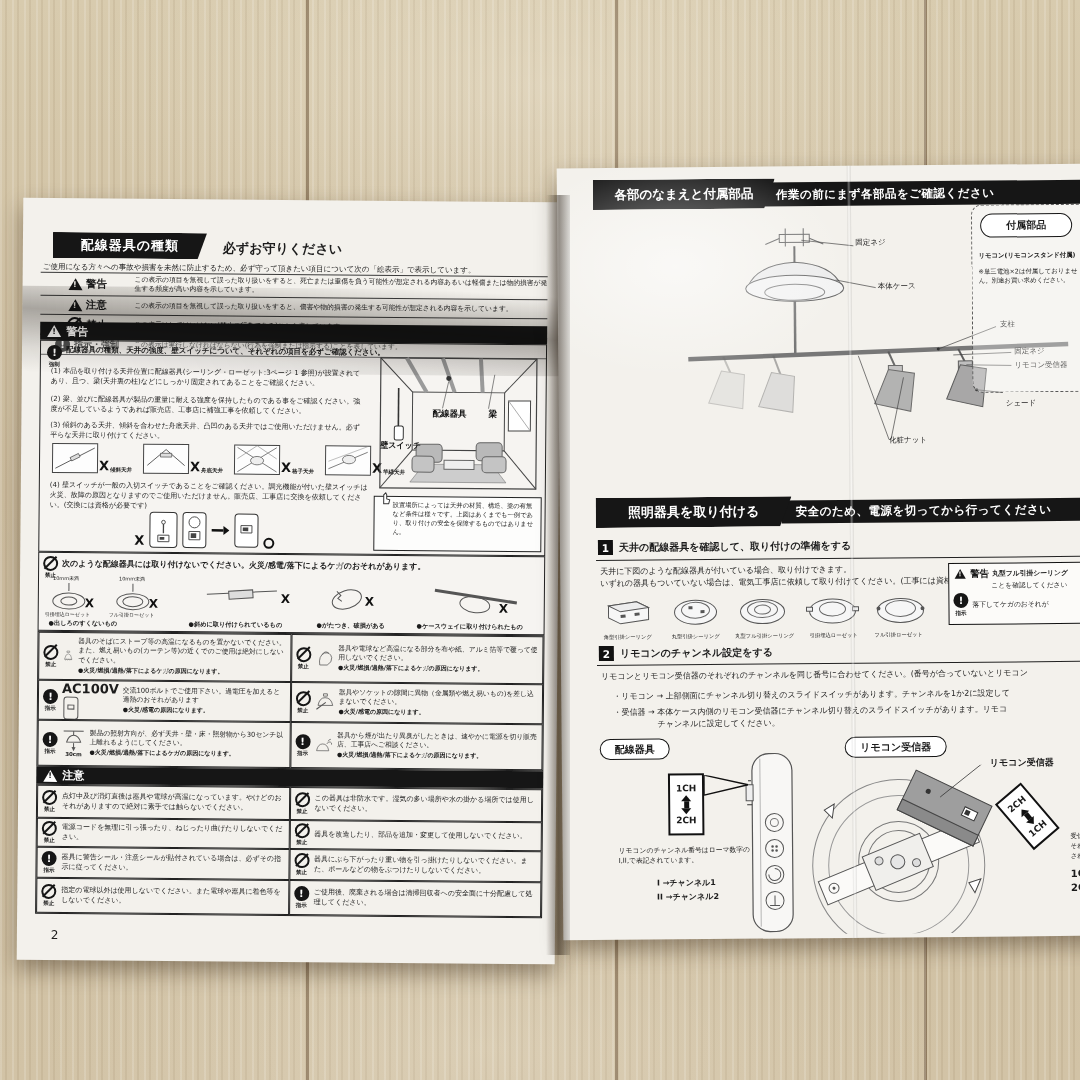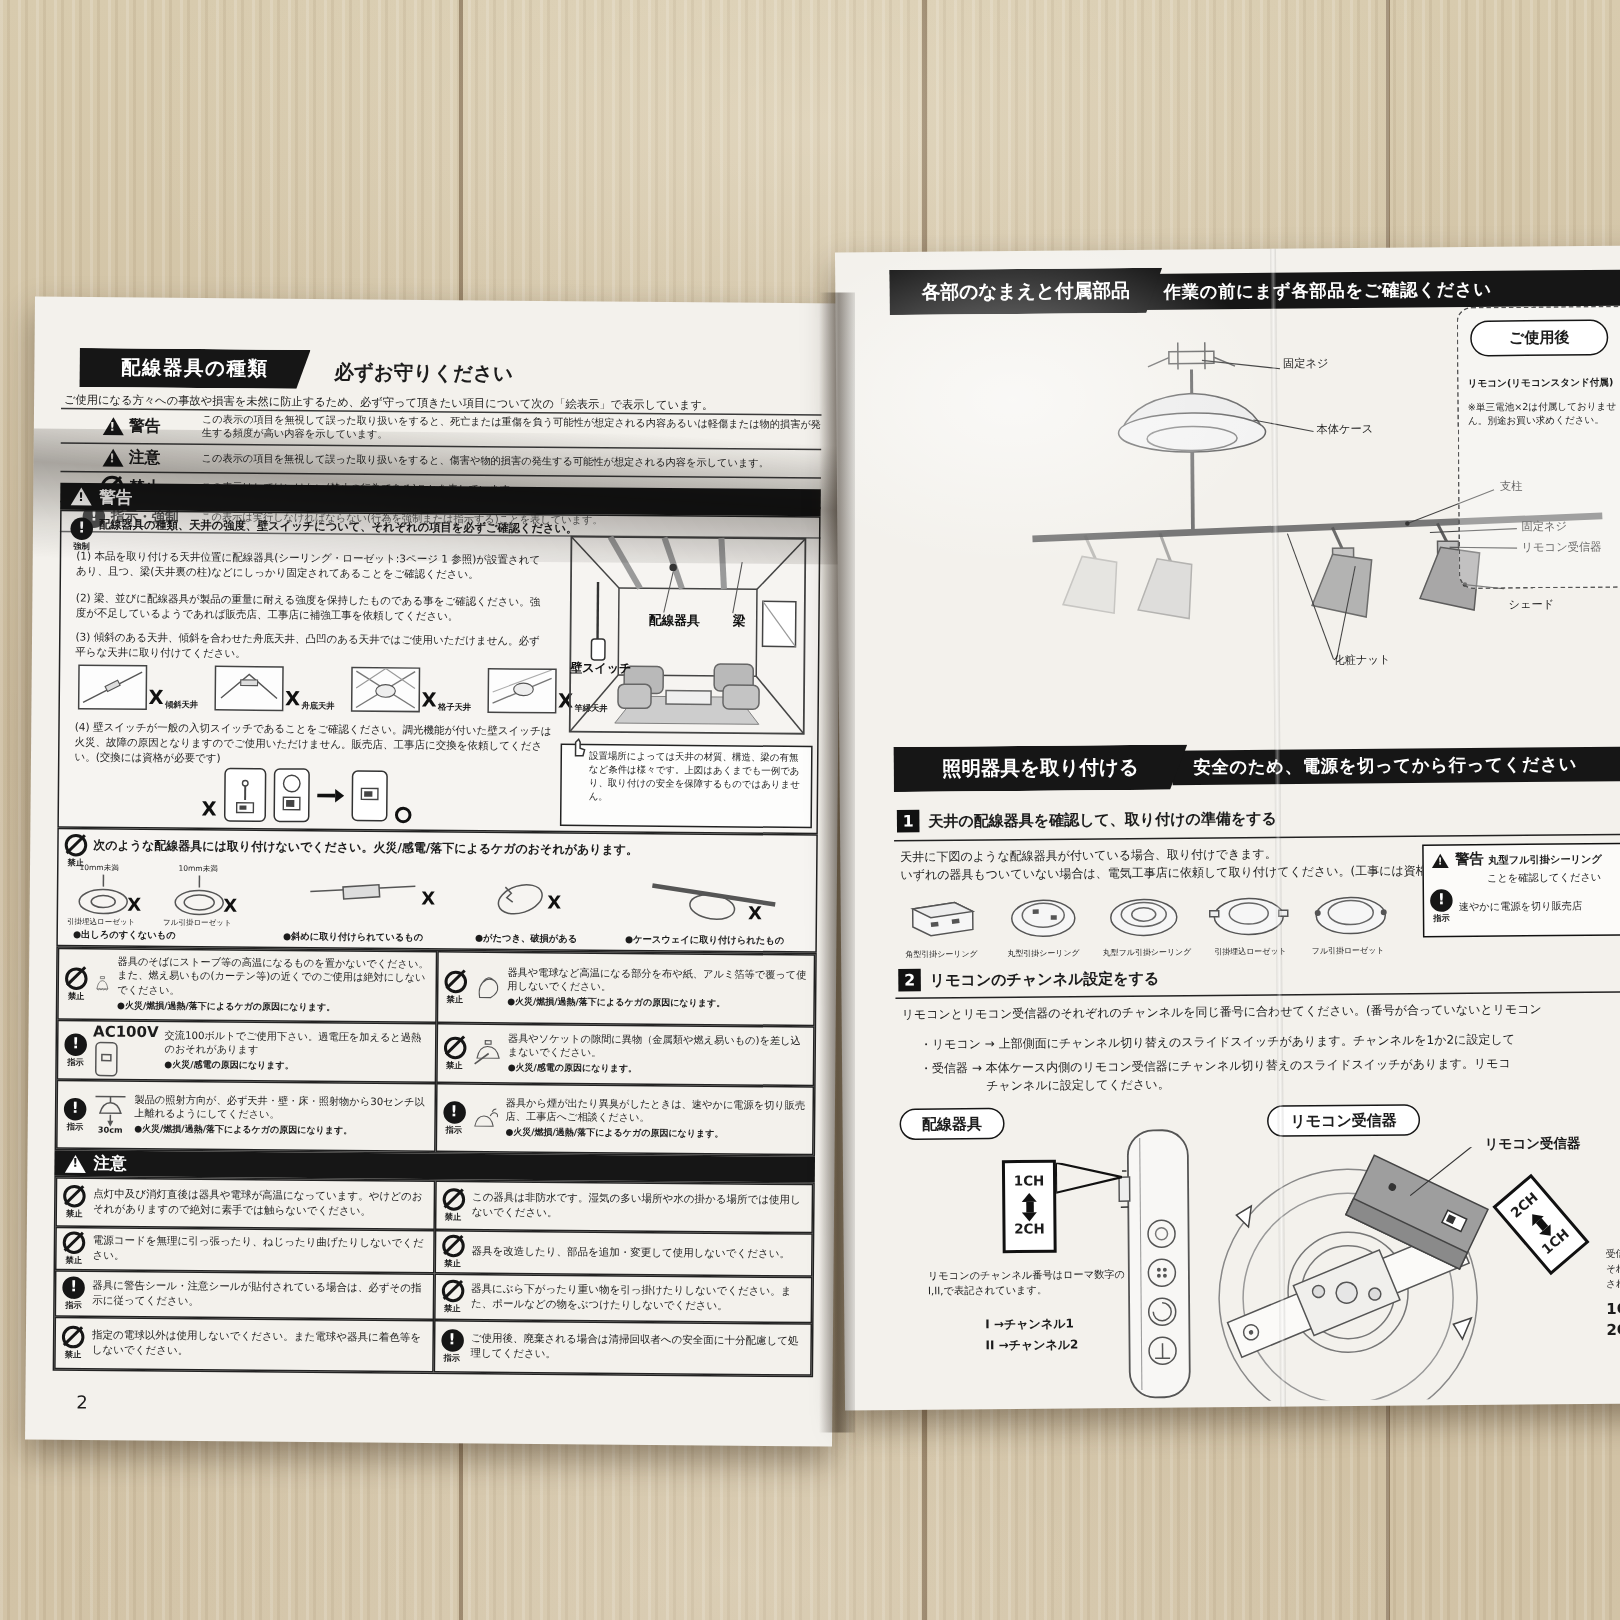--- a/index.html
+++ b/index.html
@@ -341,21 +341,21 @@
           <div class="wtext">器具や電球など高温になる部分を布や紙、アルミ箔等で覆って使用しないでください。</div>
           <div class="wcause">●火災/燃損/過熱/落下によるケガの原因になります。</div>
         </div>
     </div>
     <div class="wcell">
       <span class="ii">
           <span class="iic"></span>
           <span class="icl">指示</span>
         </span>
       <div style="text-align:center;flex:none">
-        <div class="b" style="font-size:10px">AC100V</div>
+        <div class="b" style="font-size:13px">AC100V</div>
         <svg width="18" height="24" viewBox="0 0 18 24">
             <rect x="2" y="1" width="14" height="22" rx="3" fill="none" stroke="#555"></rect>
             <rect x="6" y="9" width="6" height="4" fill="none" stroke="#555"></rect>
           </svg>
       </div>
       <div>
           <div class="wtext">交流100ボルトでご使用下さい。過電圧を加えると過熱のおそれがあります</div>
           <div class="wcause">●火災/感電の原因になります。</div>
         </div>
     </div>
@@ -532,21 +532,21 @@
   <div class="plabel" style="left:298px;top:72px">固定ネジ</div>
   <div class="plabel" style="left:320px;top:116px">本体ケース</div>
   <div class="plabel" style="left:442px;top:155px">支柱</div>
   <div class="plabel" style="left:456px;top:182px">固定ネジ</div>
   <div class="plabel" style="left:456px;top:196px">リモコン受信器</div>
   <div class="plabel" style="left:447px;top:234px">シェード</div>
   <div class="plabel" style="left:330px;top:270px">化粧ナット</div>
 
   <div class="acc-box" style="left:414px;top:40px;width:128px;height:188px">
     <div class="oval" style="width:92px;height:24px;font-size:10px;margin:2px 0 14px 2px">
-      <span>ご使用後</span>
+      <span>付属部品</span>
     </div>
     <div class="acc-text b">リモコン(リモコンスタンド付属)</div>
     <div class="acc-text" style="margin-top:6px;width:100px">※単三電池×2は付属しておりません。別途お買い求めください。</div>
     <svg class="abs" style="right:-6px;top:108px" width="26" height="40" viewBox="0 0 26 40">
         <ellipse cx="20" cy="20" rx="14" ry="18" fill="#fdfdfd" stroke="#555"></ellipse>
       </svg>
   </div>
 
   <div class="hdr-bar" style="left:222px;top:334px;width:323px;height:23px">
     <span>安全のため、電源を切ってから行ってください</span>
@@ -595,21 +595,21 @@
       <span class="wtri" style="transform:scale(.8)"></span>
       <span>警告</span>
       <span style="font-weight:bold;font-size:6.8px">丸型フル引掛シーリング</span>
     </div>
     <div style="padding-left:38px">ことを確認してください</div>
     <div style="display:flex;gap:4px;align-items:center;margin-top:2px">
       <span class="ii">
           <span class="iic"></span>
           <span class="icl">指示</span>
         </span>
-      <span>速やかに電源を切り販売店</span>
+      <span>落下してケガのおそれが</span>
     </div>
   </div>
 
   <div class="steprow" style="left:38px;top:478px">
     <span class="stepnum">2</span>
     <span class="steptitle">リモコンのチャンネル設定をする</span>
   </div>
   <div class="rule" style="left:36px;top:497px;width:505px"></div>
   <div class="abs rtext" style="left:40px;top:503px;width:502px;white-space:nowrap">リモコンとリモコン受信器のそれぞれのチャンネルを同じ番号に合わせてください。(番号が合っていないとリモコン</div>
   <div class="abs rtext" style="left:52px;top:523px;width:494px;white-space:nowrap">・リモコン → 上部側面にチャンネル切り替えのスライドスイッチがあります。チャンネルを1か2に設定して</div>

